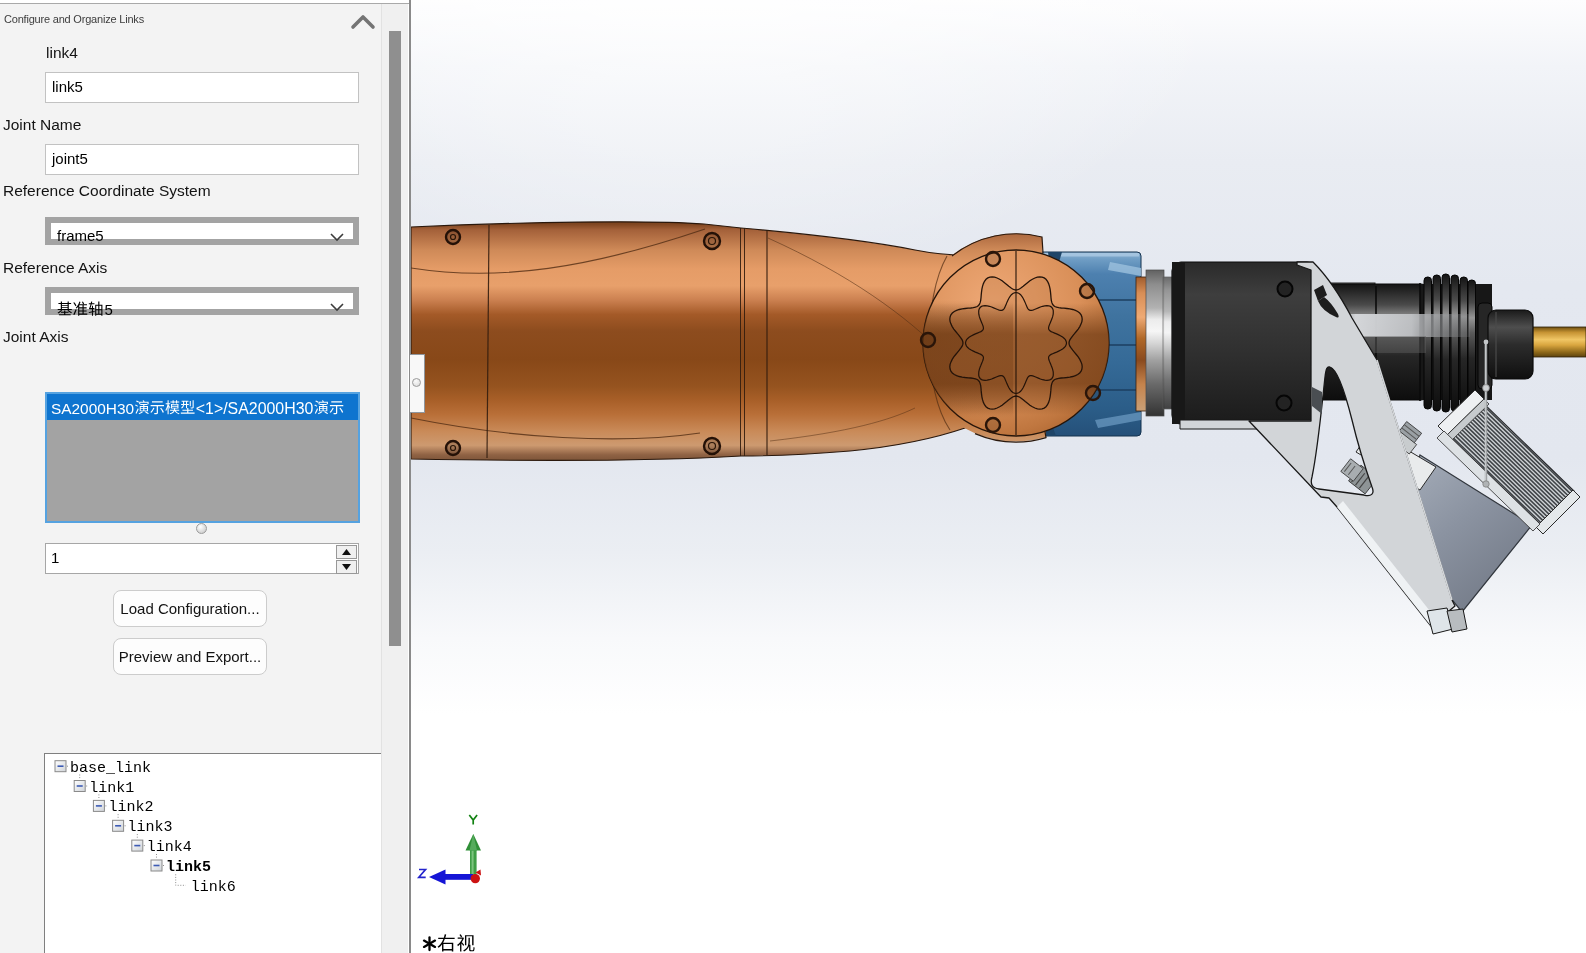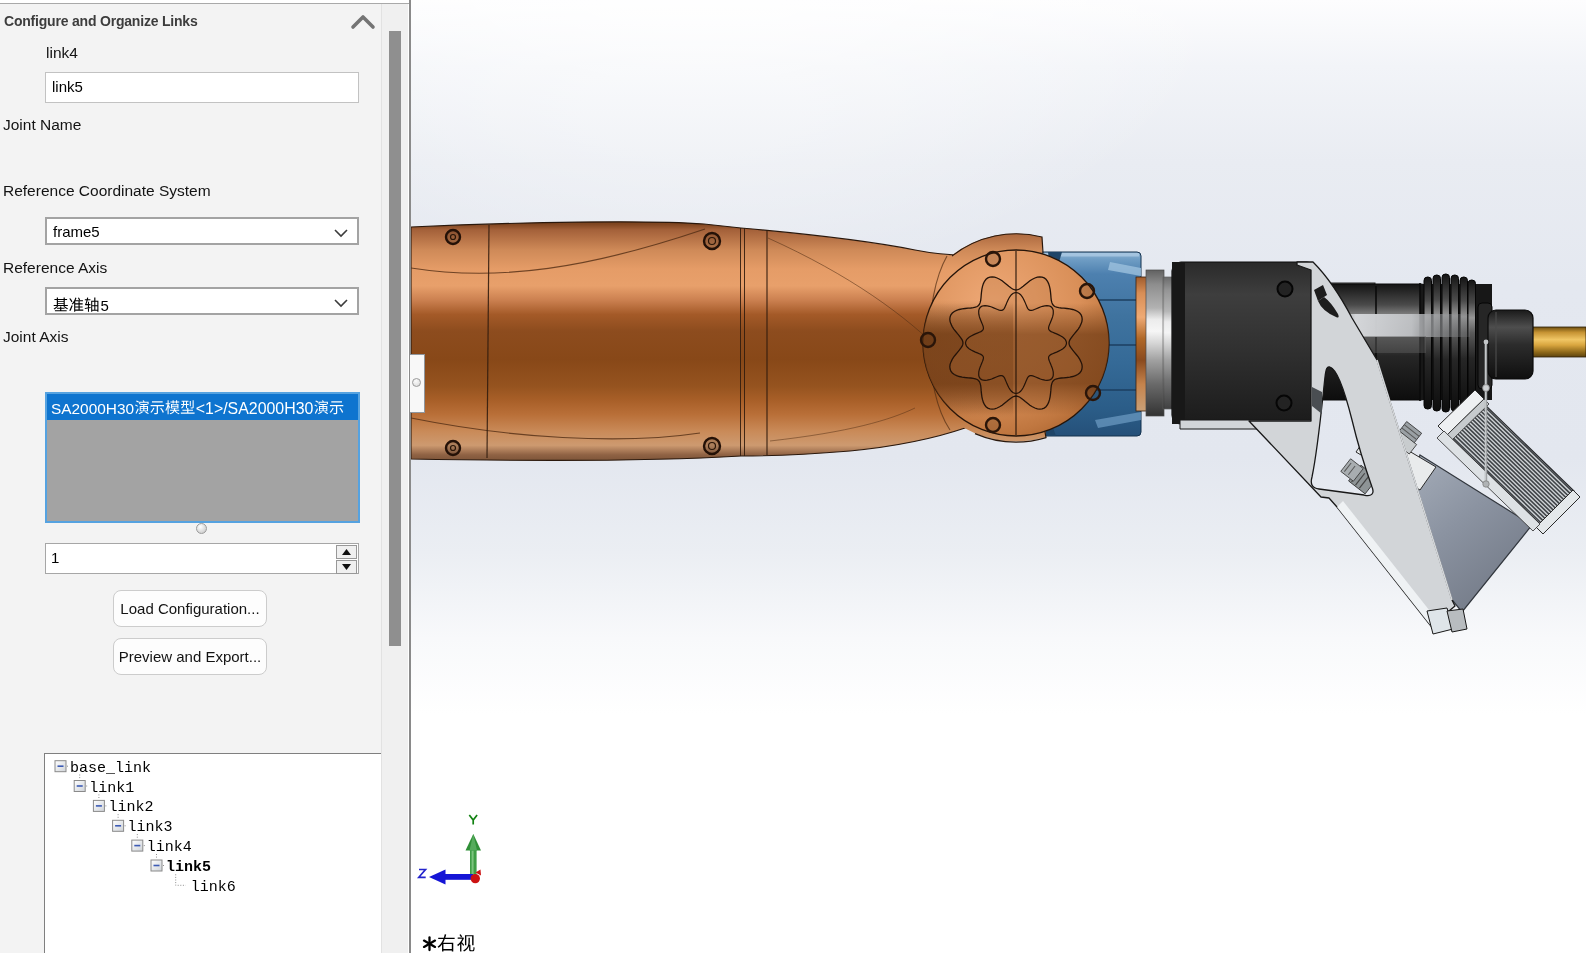--- a/index.html
+++ b/index.html
@@ -1,24 +1,24 @@
 <!DOCTYPE html>
 <html><head><meta charset="utf-8"><style>
 * { margin:0; padding:0; box-sizing:border-box; }
 html,body { width:1586px; height:953px; overflow:hidden; background:#fff;
   font-family:"Liberation Sans", sans-serif; }
 .panel { position:absolute; left:0; top:0; width:381px; height:953px; background:#f3f3f3; }
 .topwhite { position:absolute; left:0; top:0; width:410px; height:3px; background:#fff; }
 .topline { position:absolute; left:0; top:3px; width:410px; height:1px; background:#a9a9a9; }
-.title { position:absolute; left:4px; top:13px; font-size:14px; font-weight:bold; color:#3d3d3d; letter-spacing:-0.2px;text-align:center; }
+.title { position:absolute; left:4px; top:13px; font-size:11px; font-weight:normal; color:#3d3d3d; letter-spacing:-0.2px;text-align:center; }
 .chev { position:absolute; left:350px; top:13px; }
 .lbl { position:absolute; font-size:15.5px; color:#131313; }
 .tin { position:absolute; left:45px; width:314px; height:31px; background:#fff; border:1px solid #c2c2c2; }
 .tin span { position:absolute; left:6px; top:5px; font-size:15px; color:#000; }
-.sel { position:absolute; left:45px; width:314px; height:28px; background:#fff; border:2px solid #a3a3a3;padding-left:48px; }
+.sel { position:absolute; left:45px; width:314px; height:28px; background:#fff; border:6px solid #a3a3a3;padding-left:48px; }
 .sel span { position:absolute; left:6px; top:4px; font-size:15px; color:#000; }
 .sarr { position:absolute; right:8px; top:9px; }
 .listbox { position:absolute; left:45px; top:392px; width:315px; height:131px; background:#a3a3a3; border:2px solid #55a2e0; }
 .lrow { position:absolute; left:0; top:0; width:311px; height:26px; background:#0e74cf; }
 .csplit { position:absolute; left:196px; top:523px; width:11px; height:11px; border-radius:50%;
   border:1px solid #9b9b9b; background:radial-gradient(circle at 38% 32%, #ffffff, #d4d4d4 70%, #bdbdbd); }
 .spin { position:absolute; left:45px; top:543px; width:314px; height:31px; background:#fff; border:1px solid #a6a6a6; }
 .spin .sv { position:absolute; left:5px; top:5px; font-size:15px; color:#000; }
 .sbtn { position:absolute; right:1px; width:21px; height:14px; background:#f0f0f0; border:1px solid #989898;
   display:flex; align-items:center; justify-content:center; }
@@ -45,20 +45,23 @@
     <div class="topline"></div>
     <div class="title">Configure and Organize Links</div>
     <svg class="chev" width="26" height="18" viewBox="0 0 26 18">
       <path d="M3 14 L13 4 L23 14" fill="none" stroke="#747474" stroke-width="3.6" stroke-linecap="round" stroke-linejoin="round"></path>
     </svg>
     <div class="lbl" style="left:46px;top:44px">link4</div>
     <div class="tin" style="top:72px">
       <span>link5</span>
     </div>
     <div class="lbl" style="left:3px;top:116px">Joint Name</div>
+    <div class="tin" style="top:144px">
+      <span>joint5</span>
+    </div>
     <div class="lbl" style="left:3px;top:182px">Reference Coordinate System</div>
     <div class="sel" style="top:217px">
       <span>frame5</span>
       <svg class="sarr" width="16" height="10" viewBox="0 0 16 10">
         <path d="M2 2 L8 8 L14 2" fill="none" stroke="#3c3c3c" stroke-width="1.6"></path>
       </svg>
     </div>
     <div class="lbl" style="left:3px;top:259px">Reference Axis</div>
     <div class="sel" style="top:287px">
       <svg width="312" height="28" style="position:absolute;left:0;top:0">

